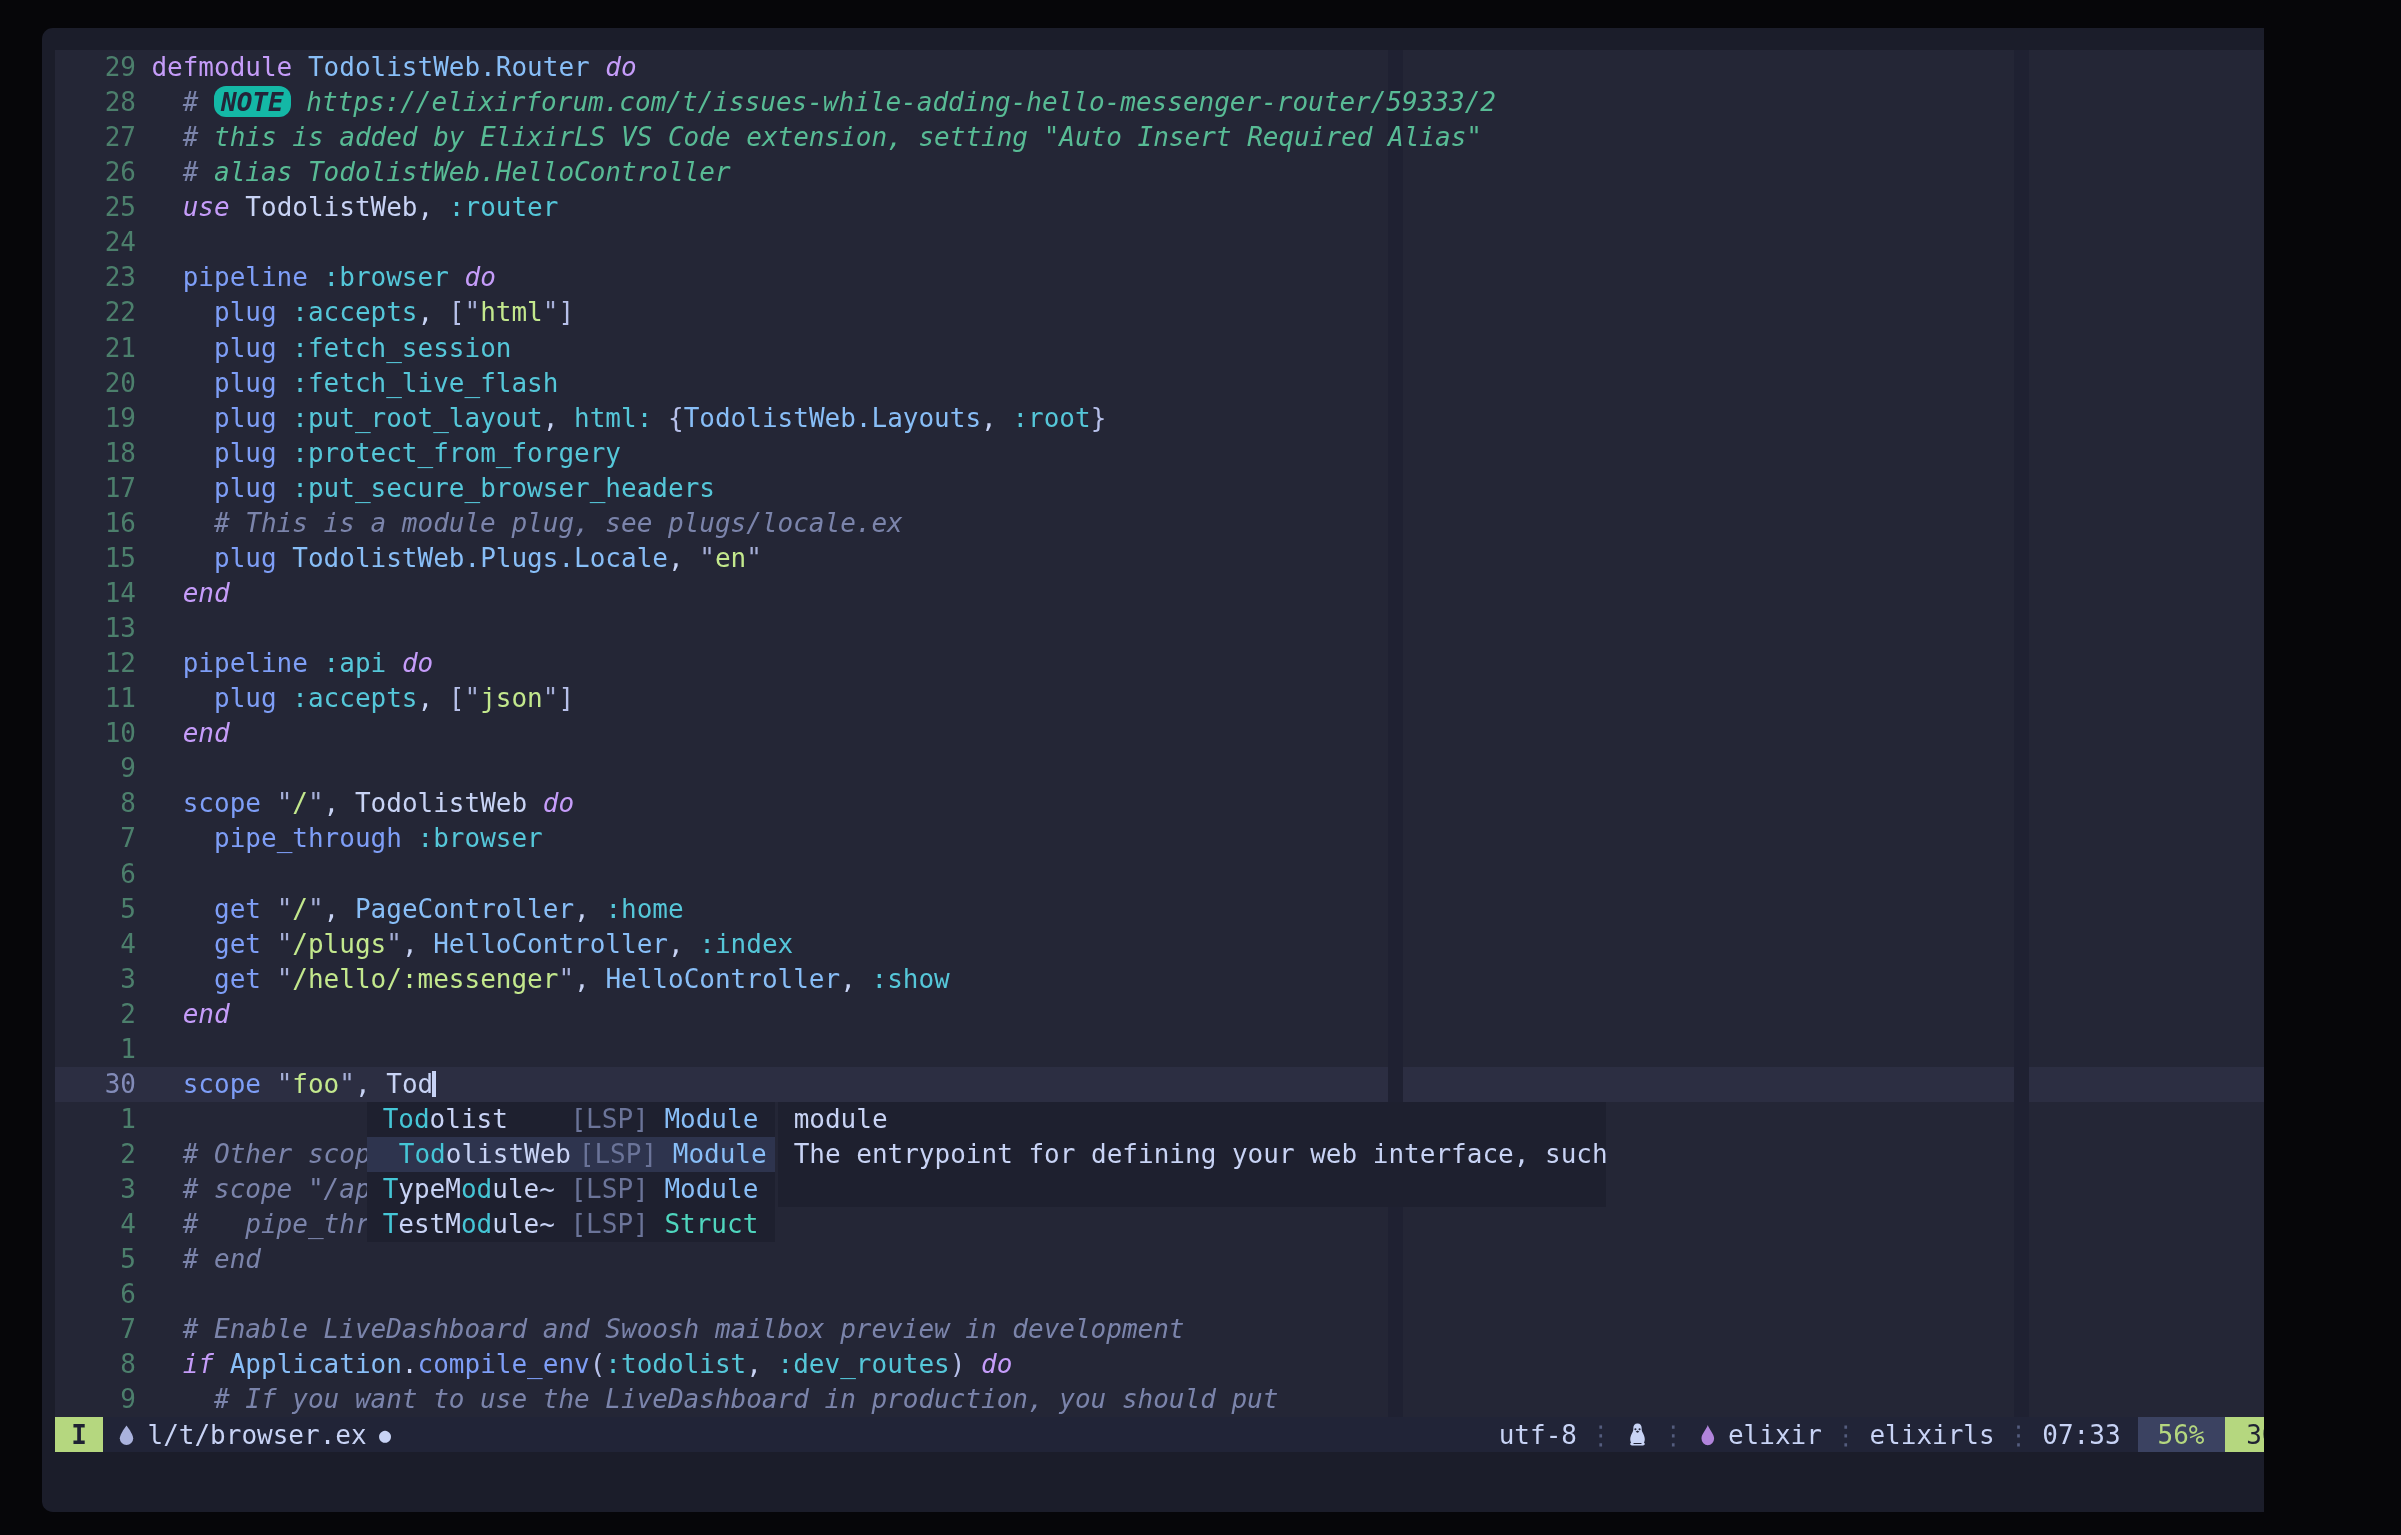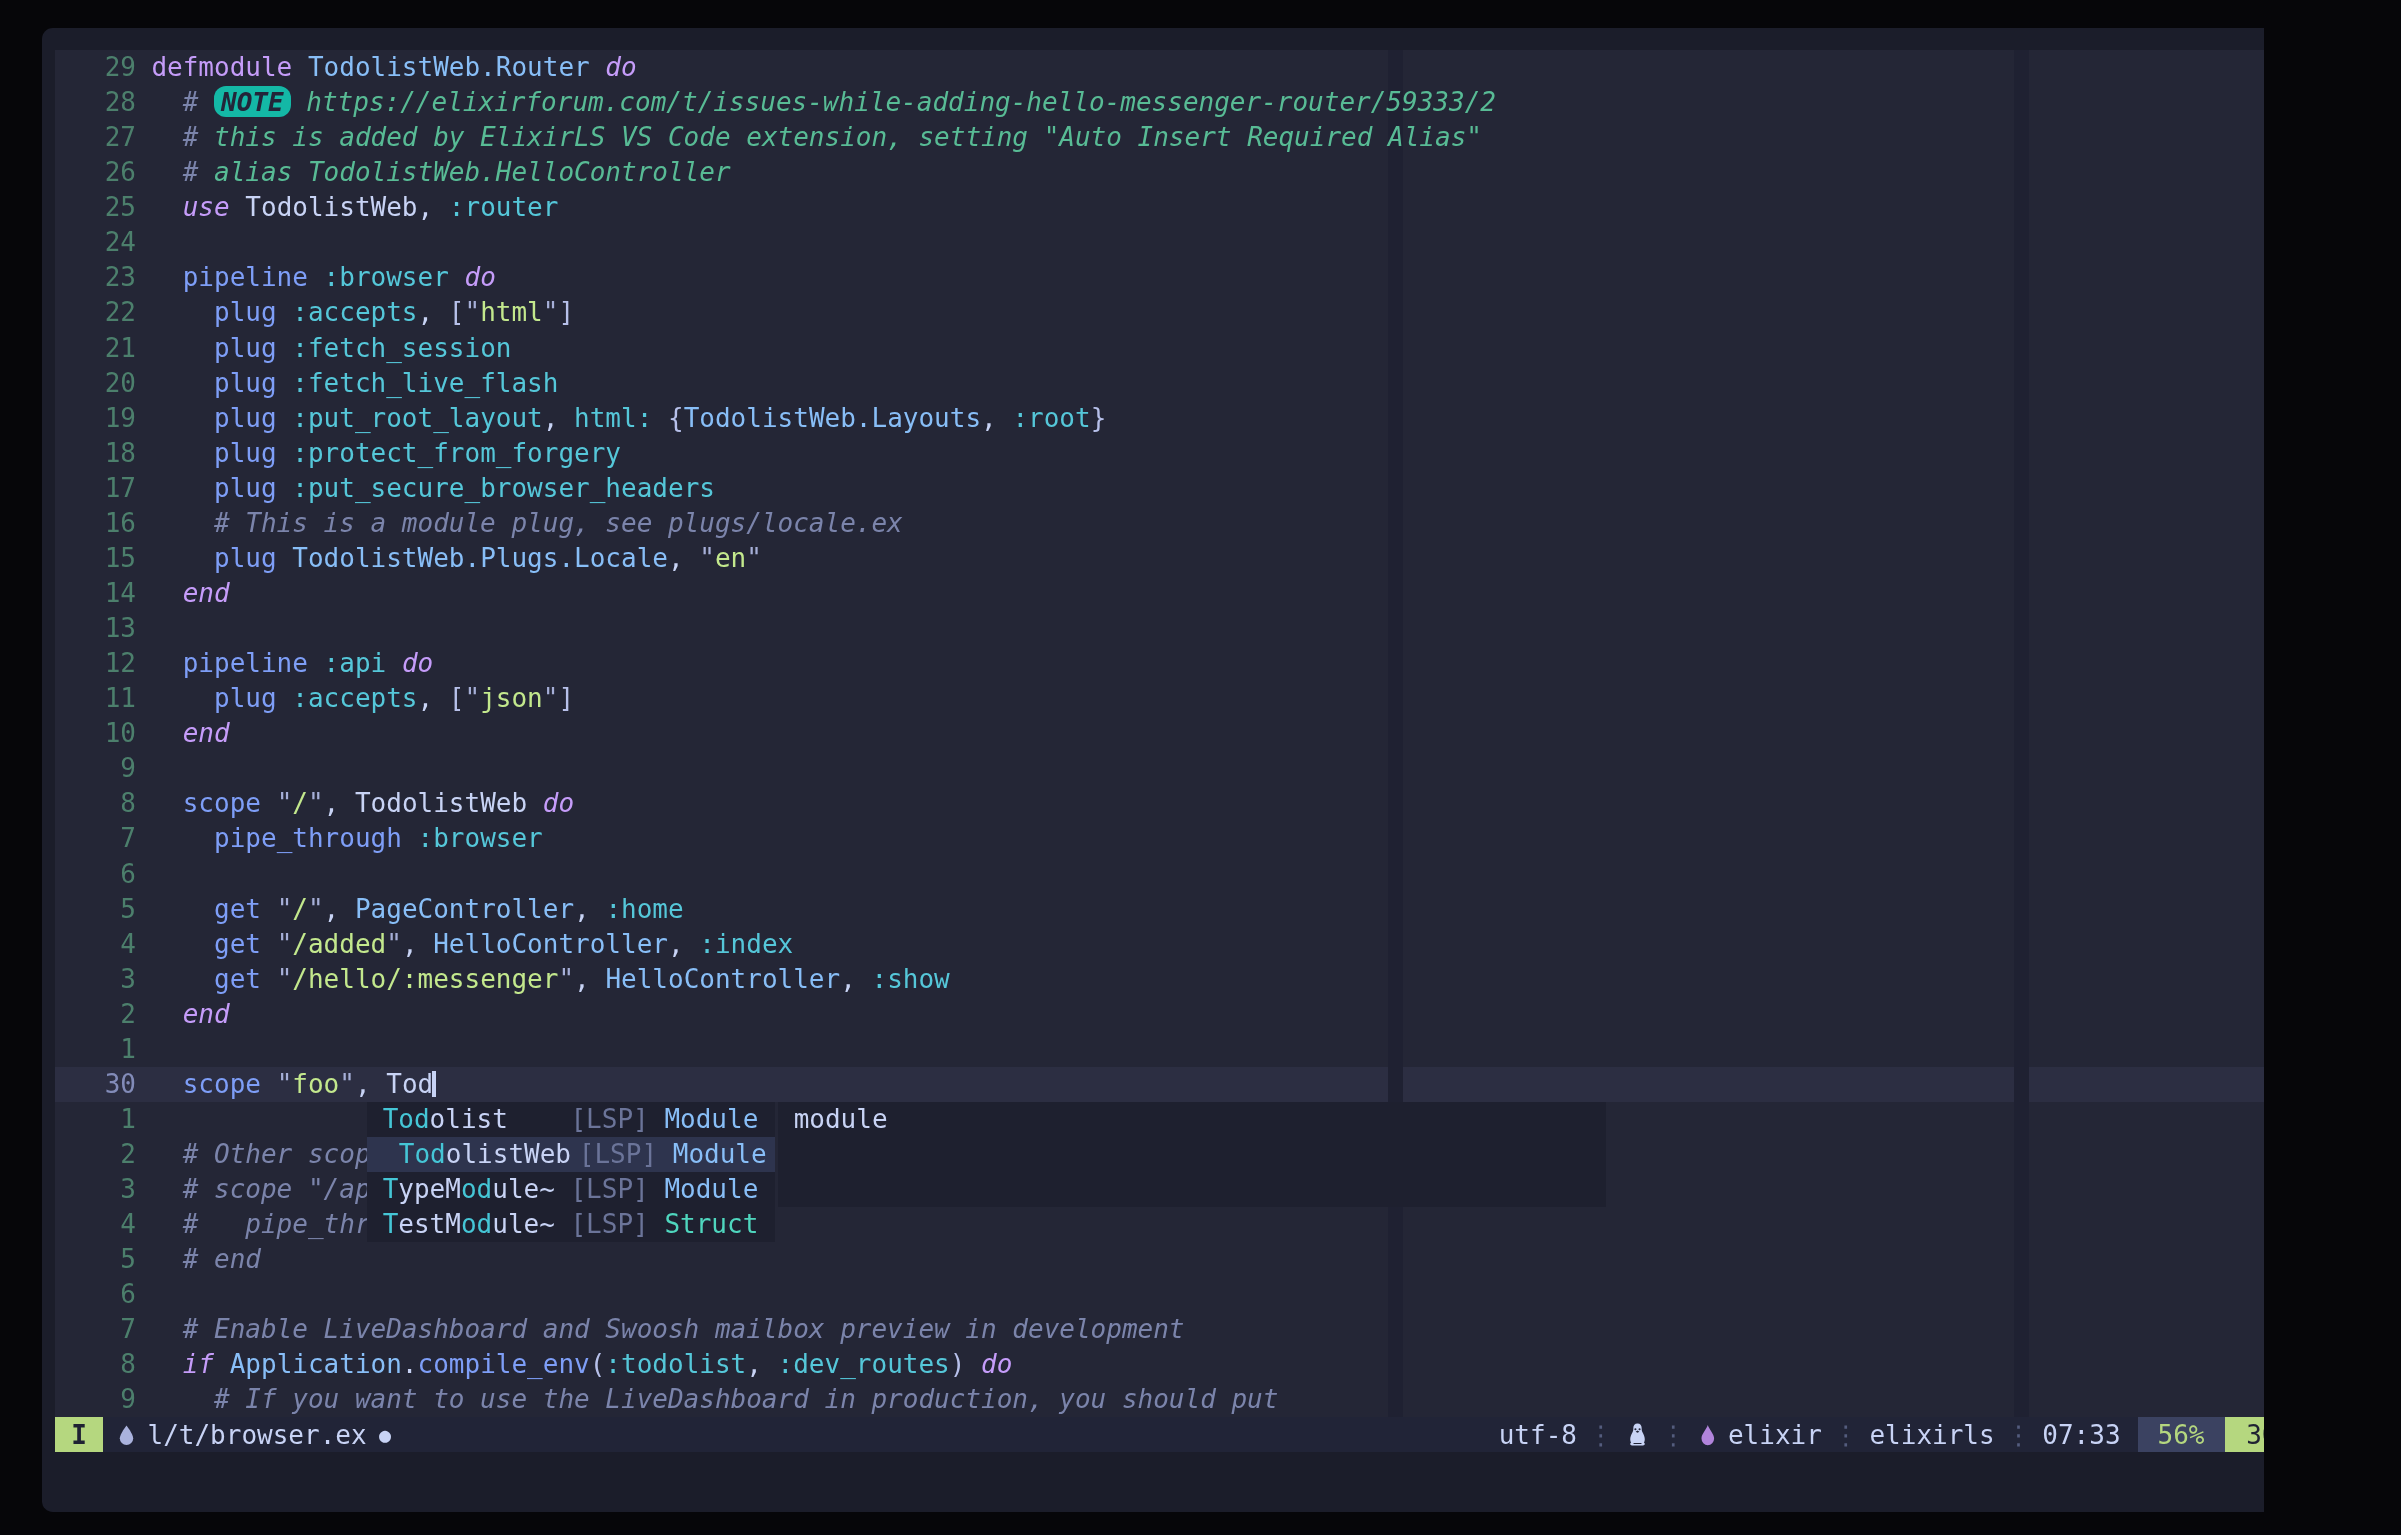--- a/index.html
+++ b/index.html
@@ -67,38 +67,39 @@
           <div class="row" style="top: 526px;"><span class="ln">14</span><span class="s-txt">  </span><span class="s-kwi">end</span></div>
           <div class="row" style="top: 561px;"><span class="ln">13</span></div>
           <div class="row" style="top: 596px;"><span class="ln">12</span><span class="s-txt">  </span><span class="s-fn">pipeline</span><span class="s-txt"> </span><span class="s-atom">:api</span><span class="s-txt"> </span><span class="s-kwi">do</span></div>
           <div class="row" style="top: 631px;"><span class="ln">11</span><span class="s-txt">    </span><span class="s-fn">plug</span><span class="s-txt"> </span><span class="s-atom">:accepts</span><span class="s-txt">, </span><span class="s-p">[</span><span class="s-q">"</span><span class="s-str">json</span><span class="s-q">"</span><span class="s-p">]</span></div>
           <div class="row" style="top: 666px;"><span class="ln">10</span><span class="s-txt">  </span><span class="s-kwi">end</span></div>
           <div class="row" style="top: 701px;"><span class="ln">9</span></div>
           <div class="row" style="top: 736px;"><span class="ln">8</span><span class="s-txt">  </span><span class="s-fn">scope</span><span class="s-txt"> </span><span class="s-q">"</span><span class="s-str">/</span><span class="s-q">"</span><span class="s-txt">, TodolistWeb </span><span class="s-kwi">do</span></div>
           <div class="row" style="top: 771px;"><span class="ln">7</span><span class="s-txt">    </span><span class="s-fn">pipe_through</span><span class="s-txt"> </span><span class="s-atom">:browser</span></div>
           <div class="row" style="top: 807px;"><span class="ln">6</span></div>
           <div class="row" style="top: 842px;"><span class="ln">5</span><span class="s-txt">    </span><span class="s-fn">get</span><span class="s-txt"> </span><span class="s-q">"</span><span class="s-str">/</span><span class="s-q">"</span><span class="s-txt">, </span><span class="s-mod">PageController</span><span class="s-txt">, </span><span class="s-atom">:home</span></div>
-          <div class="row" style="top: 877px;"><span class="ln">4</span><span class="s-txt">    </span><span class="s-fn">get</span><span class="s-txt"> </span><span class="s-q">"</span><span class="s-str">/added</span><span class="s-q">"</span><span class="s-txt">, </span><span class="s-mod">HelloController</span><span class="s-txt">, </span><span class="s-atom">:index</span></div>
+          <div class="row" style="top: 877px;"><span class="ln">4</span><span class="s-txt">    </span><span class="s-fn">get</span><span class="s-txt"> </span><span class="s-q">"</span><span class="s-str">/plugs</span><span class="s-q">"</span><span class="s-txt">, </span><span class="s-mod">HelloController</span><span class="s-txt">, </span><span class="s-atom">:index</span></div>
           <div class="row" style="top: 912px;"><span class="ln">3</span><span class="s-txt">    </span><span class="s-fn">get</span><span class="s-txt"> </span><span class="s-q">"</span><span class="s-str">/hello/:messenger</span><span class="s-q">"</span><span class="s-txt">, </span><span class="s-mod">HelloController</span><span class="s-txt">, </span><span class="s-atom">:show</span></div>
           <div class="row" style="top: 947px;"><span class="ln">2</span><span class="s-txt">  </span><span class="s-kwi">end</span></div>
           <div class="row" style="top: 982px;"><span class="ln">1</span></div>
           <div class="row" style="top: 1017px;"><span class="ln lncur">30</span><span class="s-txt">  </span><span class="s-fn">scope</span><span class="s-txt"> </span><span class="s-q">"</span><span class="s-str">foo</span><span class="s-q">"</span><span class="s-txt">, Tod</span><span class="caret"></span></div>
           <div class="row" style="top: 1052px;"><span class="ln">1</span></div>
           <div class="row" style="top: 1087px;"><span class="ln">2</span><span class="s-com">  # Other scop</span></div>
           <div class="row" style="top: 1122px;"><span class="ln">3</span><span class="s-com">  # scope "/ap</span></div>
           <div class="row" style="top: 1157px;"><span class="ln">4</span><span class="s-com">  #   pipe_thr</span></div>
           <div class="row" style="top: 1192px;"><span class="ln">5</span><span class="s-com">  # end</span></div>
           <div class="row" style="top: 1227px;"><span class="ln">6</span></div>
           <div class="row" style="top: 1262px;"><span class="ln">7</span><span class="s-com">  # Enable LiveDashboard and Swoosh mailbox preview in development</span></div>
           <div class="row" style="top: 1297px;"><span class="ln">8</span><span class="s-txt">  </span><span class="s-kwi">if</span><span class="s-txt"> </span><span class="s-mod">Application</span><span class="s-txt">.</span><span class="s-fn">compile_env</span><span class="s-p">(</span><span class="s-atom">:todolist</span><span class="s-txt">, </span><span class="s-atom">:dev_routes</span><span class="s-p">)</span><span class="s-txt"> </span><span class="s-kwi">do</span></div>
           <div class="row" style="top: 1332px;"><span class="ln">9</span><span class="s-com">    # If you want to use the LiveDashboard in production, you should put</span></div>
         </div>
 
       <div class="docwin">
           <div class="docrow" style="top: 0px;">module</div>
+          <div class="docrow" style="top: 35px;">The entrypoint for defining your web interface, such</div>
         </div>
       <div class="popup">
           <div class="prow" style="top: 0px;"><span class="plabel"><span class="s-m">Tod</span><span class="s-t">olist</span></span><span class="s-klsp">[LSP] </span><span class="s-kmod">Module</span></div>
           <div class="prow psel" style="top: 35px; text-align: center;"><span class="plabel"><span class="s-m">Tod</span><span class="s-t">olistWeb</span></span><span class="s-klsp">[LSP] </span><span class="s-kmod">Module</span></div>
           <div class="prow" style="top: 70px;"><span class="plabel"><span class="s-m">T</span><span class="s-t">ypeM</span><span class="s-m">od</span><span class="s-t">ule~</span></span><span class="s-klsp">[LSP] </span><span class="s-kmod">Module</span></div>
           <div class="prow" style="top: 105px;"><span class="plabel"><span class="s-m">T</span><span class="s-t">estM</span><span class="s-m">od</span><span class="s-t">ule~</span></span><span class="s-klsp">[LSP] </span><span class="s-kstruct">Struct</span></div>
         </div>
     </div>
 
     <div class="statusline">

